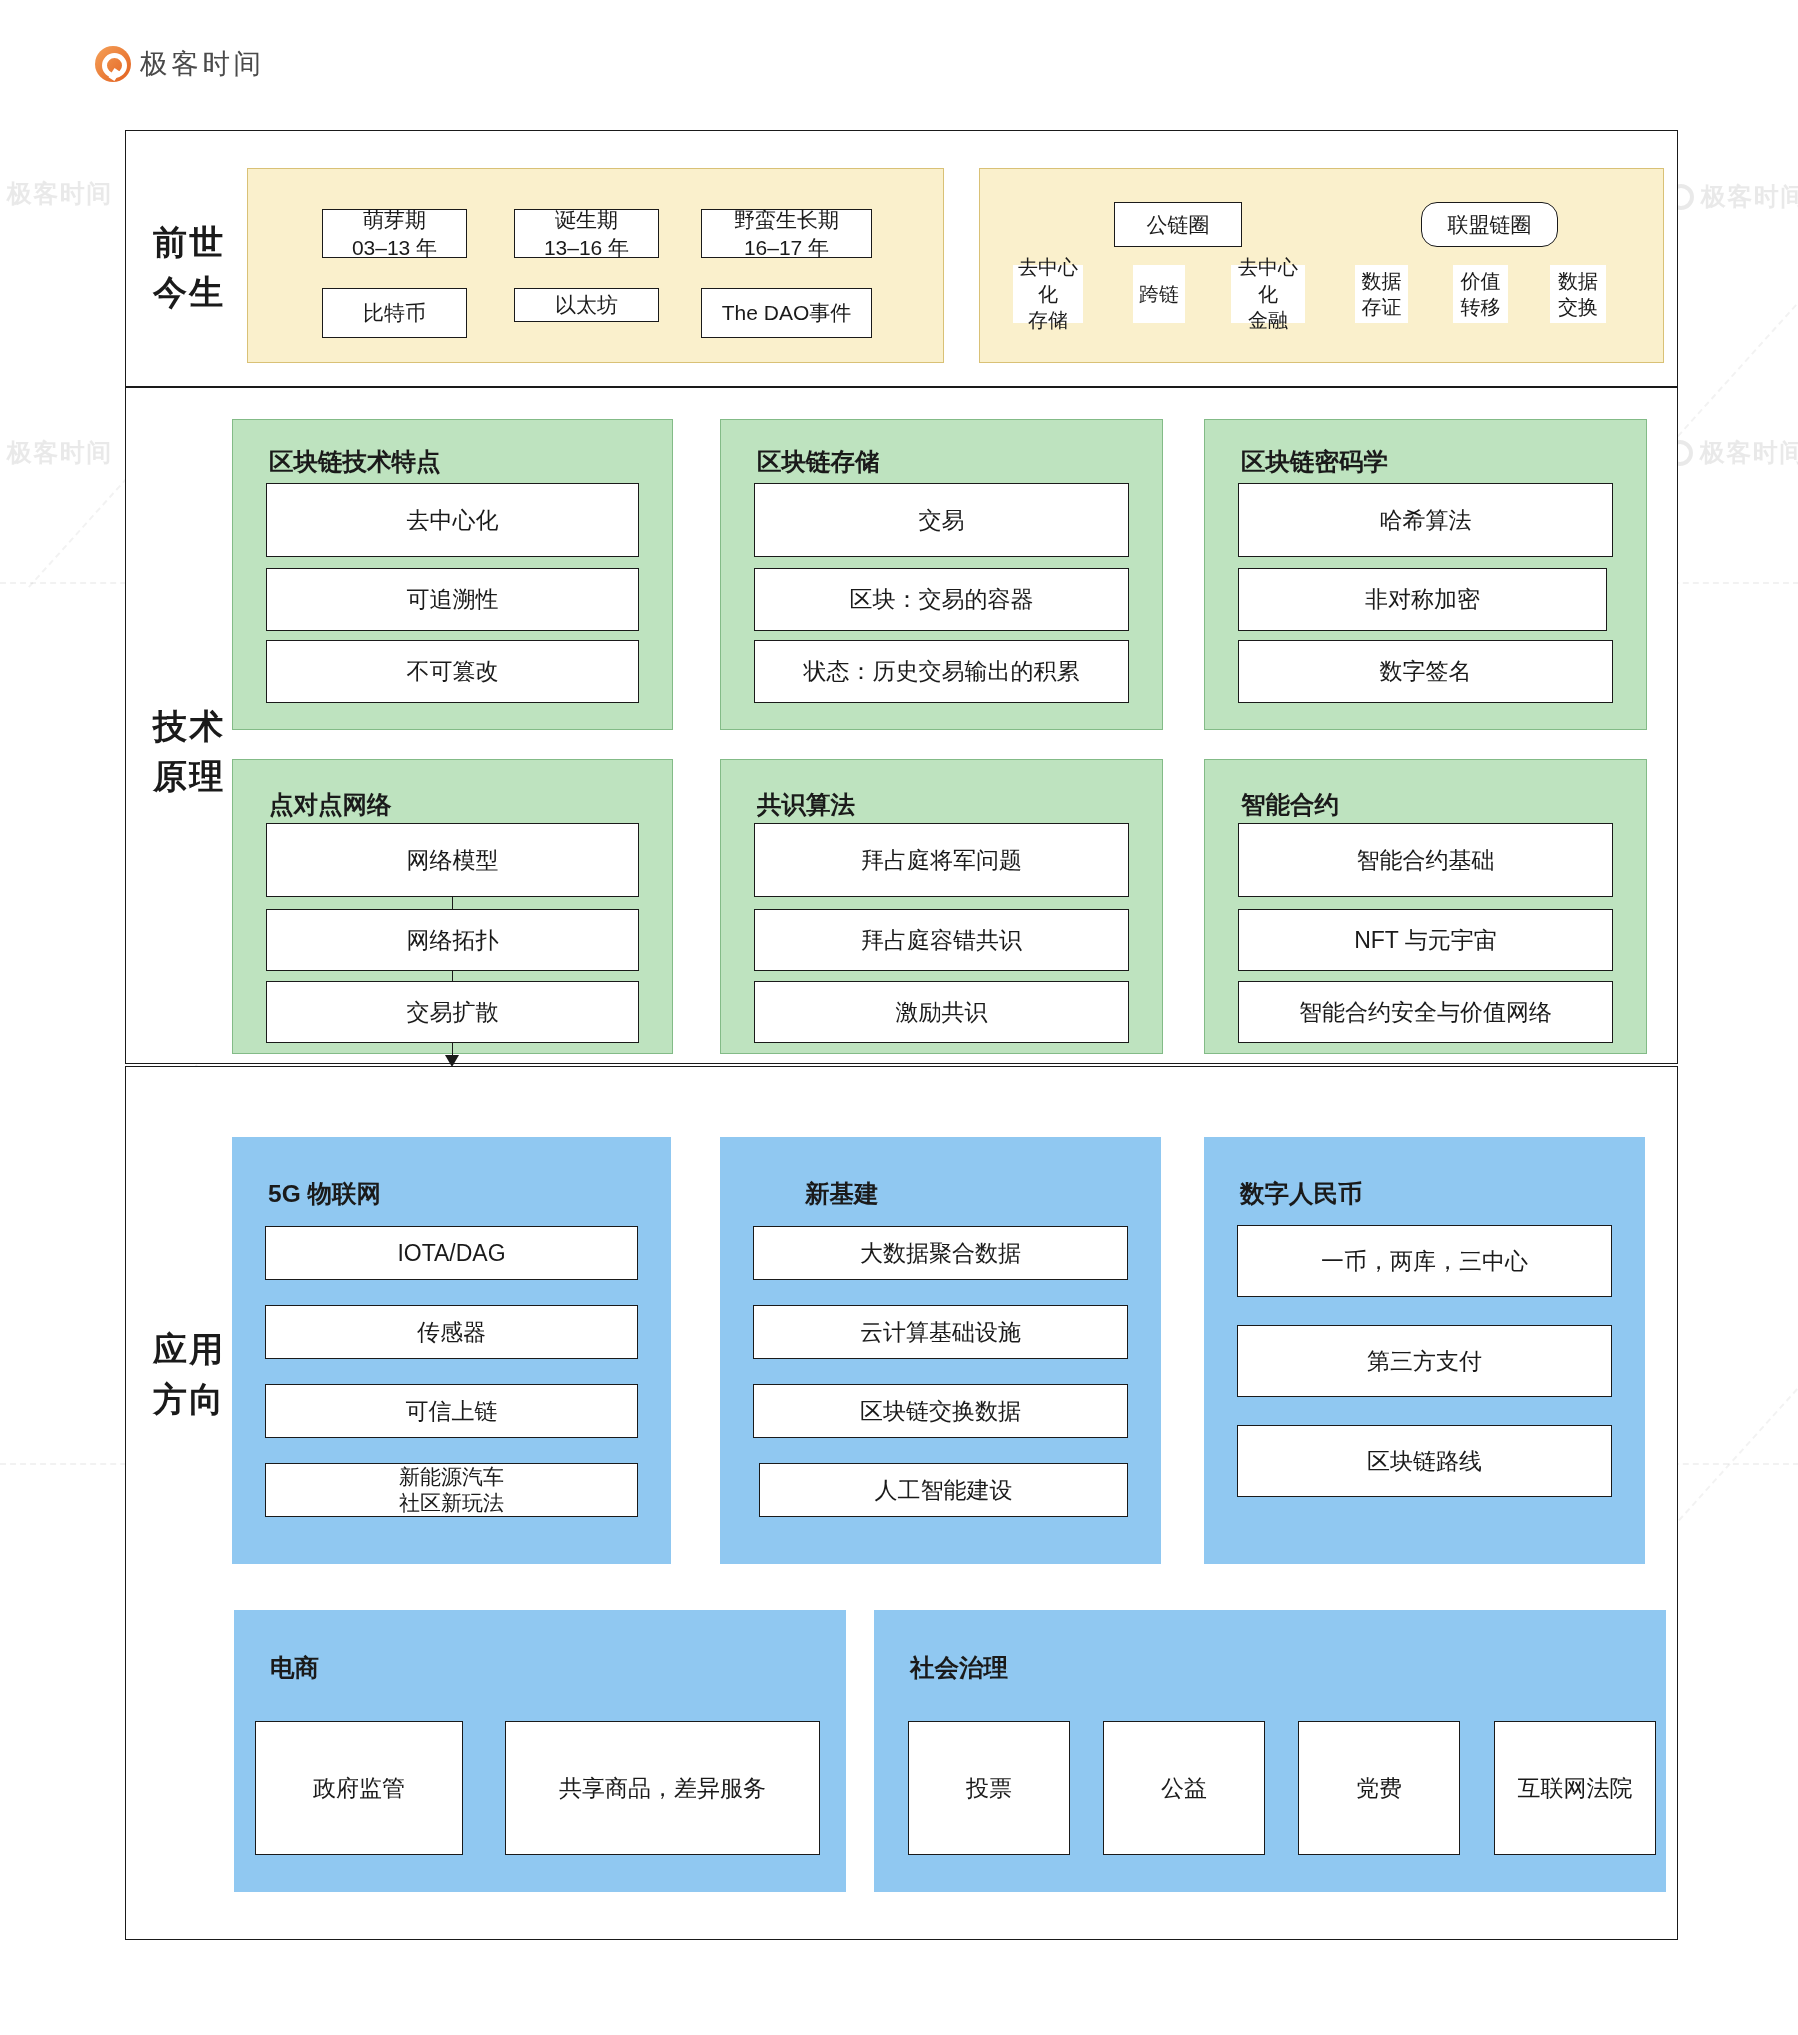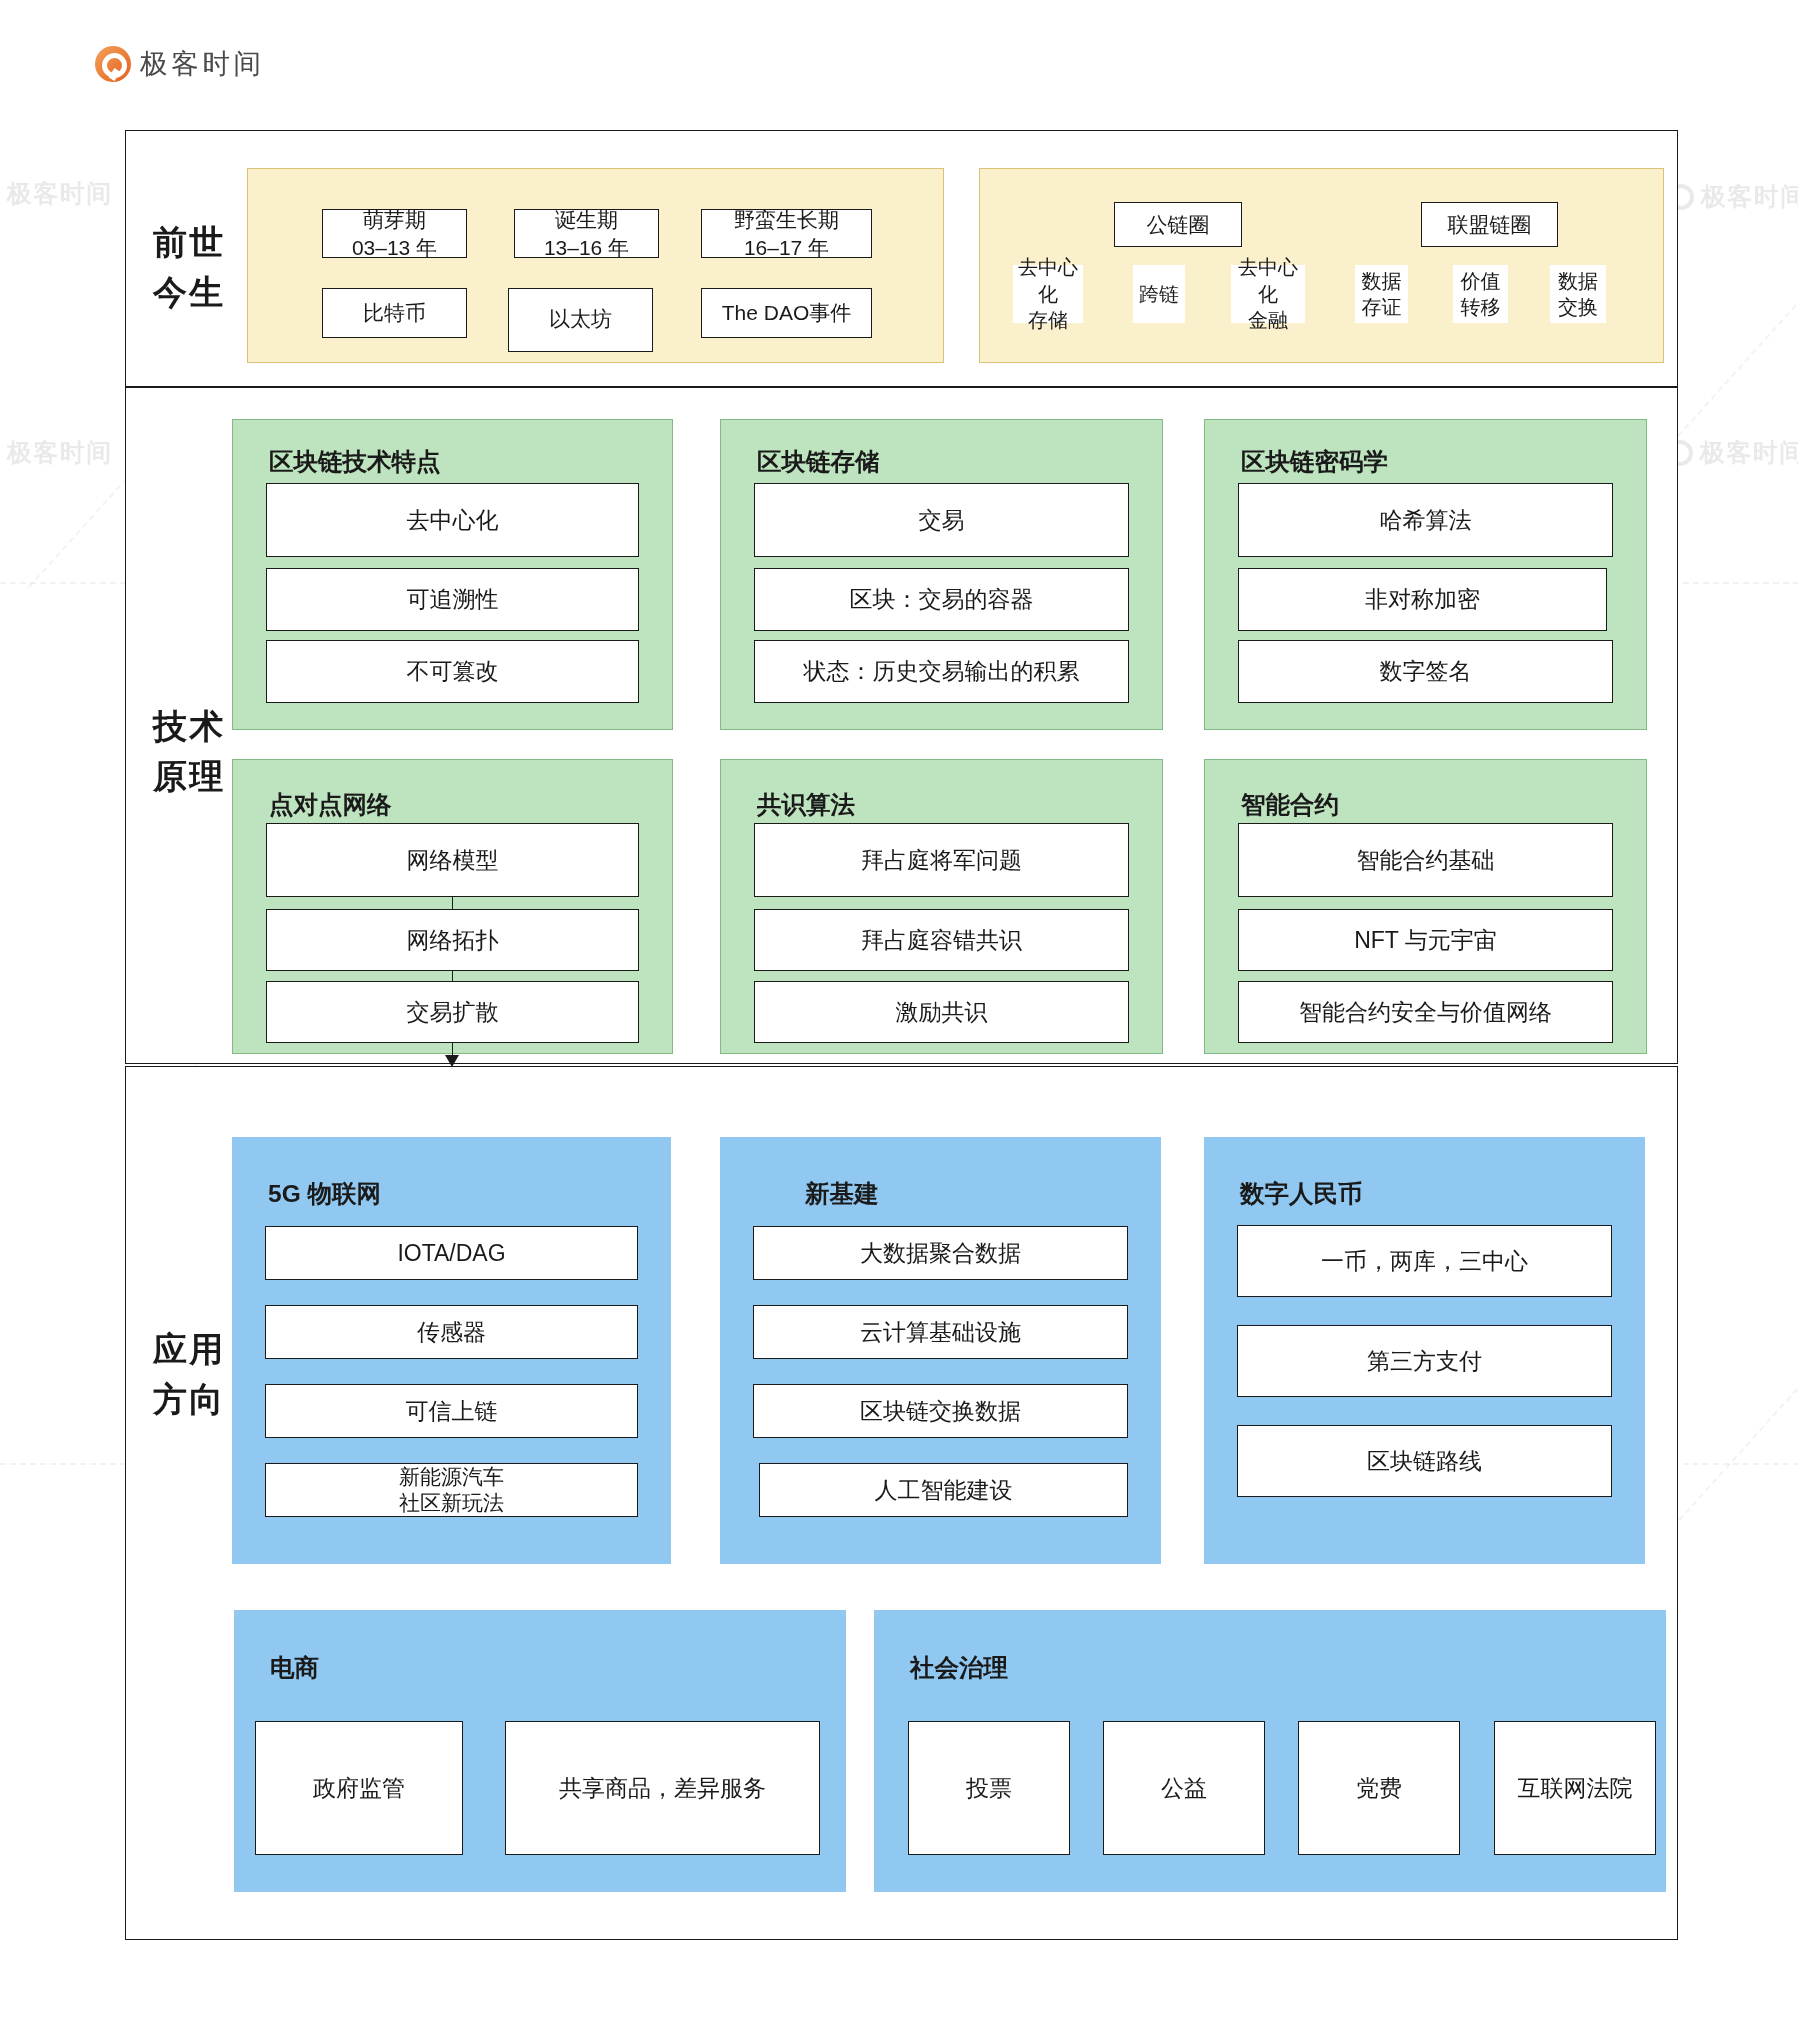--- a/index.html
+++ b/index.html
@@ -131,27 +131,27 @@
 今生</div>
 
   <div class="panel yellow" style="left:247px;top:168px;width:695px;height:193px;">
     <div class="node small" style="left:74px;top:40px;width:145px;height:49px;">萌芽期
 03–13 年</div>
     <div class="node small" style="left:266px;top:40px;width:145px;height:49px;">诞生期
 13–16 年</div>
     <div class="node small" style="left:453px;top:40px;width:171px;height:49px;">野蛮生长期
 16–17 年</div>
     <div class="node small" style="left:74px;top:119px;width:145px;height:50px;">比特币</div>
-    <div class="node small" style="left:260px;top:119px;width:145px;height:64px;font-family:Liberation Serif, serif;">以太坊</div>
+    <div class="node small" style="left:266px;top:119px;width:145px;height:34px;">以太坊</div>
     <div class="node small" style="left:453px;top:119px;width:171px;height:50px;">The DAO事件</div>
   </div>
 
   <div class="panel yellow" style="left:979px;top:168px;width:683px;height:193px;">
     <div class="node small" style="left:134px;top:33px;width:128px;height:45px;">公链圈</div>
-    <div class="node small" style="left:441px;top:33px;width:137px;height:45px;">联盟链圈</div>
+    <div class="node small" style="left:441px;top:33px;width:137px;height:45px;border-radius:16px;">联盟链圈</div>
     <div class="node borderless" style="left:33px;top:96px;width:70px;height:58px;">去中心化
 存储</div>
     <div class="node borderless" style="left:153px;top:96px;width:52px;height:58px;">跨链</div>
     <div class="node borderless" style="left:251px;top:96px;width:74px;height:58px;">去中心化
 金融</div>
     <div class="node borderless" style="left:375px;top:96px;width:53px;height:58px;">数据
 存证</div>
     <div class="node borderless" style="left:473px;top:96px;width:55px;height:58px;font-family:Liberation Serif, serif;">价值
 转移</div>
     <div class="node borderless" style="left:570px;top:96px;width:56px;height:58px;">数据

